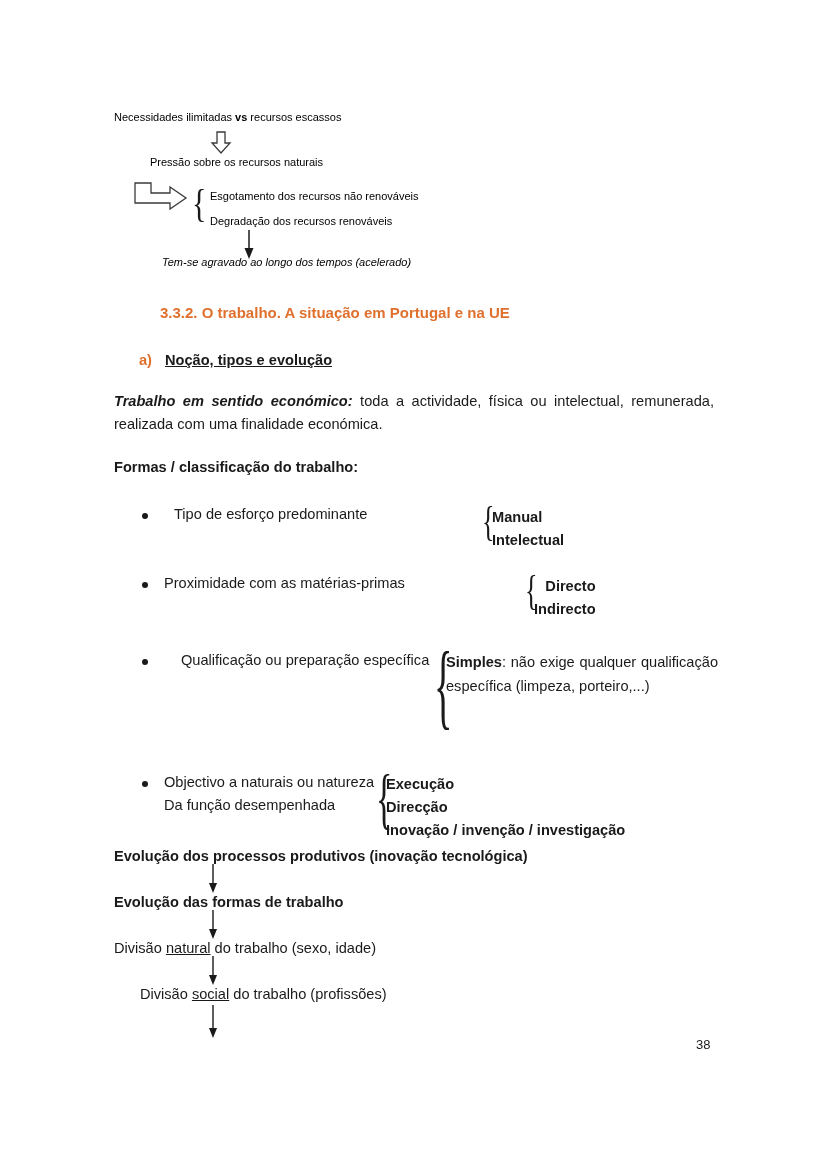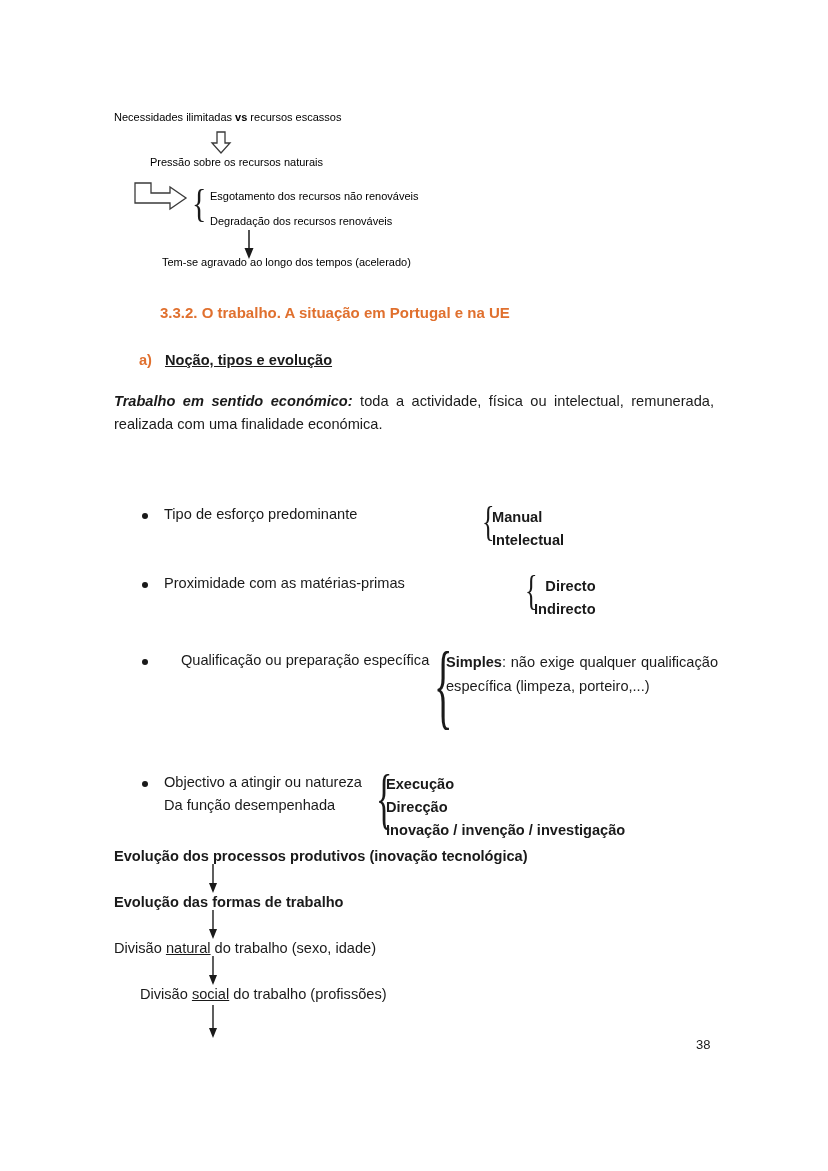--- a/index.html
+++ b/index.html
@@ -35,21 +35,21 @@
   .bold { font-weight: bold; }
   .ul { text-decoration: underline; }
 
   
   .top-block { position: relative; }
 
   .t-line1 { position: absolute; left: 0; top: 0; }
   .t-line2 { position: absolute; left: 0; top: 45px; margin-left: 36px; }
   .t-line3 { position: absolute; left: 96px; top: 79px; }
   .t-line4 { position: absolute; left: 96px; top: 104px; }
-  .t-line5 { position: absolute; left: 48px; top: 145px; }
+  .t-line5 { position: absolute; left: 48px; top: 145px; font-style: italic; }
 
   
   .fat-down-arrow {
     position: absolute;
     left: 96px;
     top: 19px;
   }
   
   .elbow-arrow {
     position: absolute;
@@ -231,26 +231,27 @@
     </div>
 
     <div class="section-heading">3.3.2. O trabalho. A situação em Portugal e na UE</div>
 
     <div class="subsection">
       <span class="marker">a)</span><span class="label">Noção, tipos e evolução</span>
     </div>
 
     <div class="definition"><span class="term">Trabalho em sentido económico:</span><span> toda a actividade, física ou intelectual, remunerada, realizada com uma finalidade económica.</span></div>
 
+    <div class="formas">Formas / classificação do trabalho:</div>
 
     <div class="bullets">
 
       <div class="bitem">
         <span class="bdot" style="top:9px;"></span>
-        <span class="blabel" style="left:50px; top:2px;text-align:center;">Tipo de esforço predominante</span>
+        <span class="blabel" style="left:60px; top:2px;text-align:center;">Tipo de esforço predominante</span>
         <span class="brace" style="left:368px; top:-4px; font-size:42px; transform:scaleX(0.62); transform-origin:left top;">{</span>
         <span class="bopts" style="left:378px; top:2px;">
           <div class="ob">Manual</div>
           <div class="ob">Intelectual</div>
         </span>
       </div>
 
       <div class="bitem">
         <span class="bdot" style="top:78px;"></span>
         <span class="blabel" style="left:50px; top:71px;">Proximidade com as matérias-primas</span>
@@ -265,21 +266,21 @@
         <span class="bdot" style="top:155px;"></span>
         <span class="blabel" style="left:67px; top:148px;">Qualificação ou preparação específica</span>
         <span class="brace" style="left:320px; top:133px; font-size:96px; transform:scaleX(0.40); transform-origin:left top;">{</span>
         <span class="bopts-wrap" style="left:332px; top:146px;">
           <div><span class="ob">Simples</span><span>: não exige qualquer qualificação específica (limpeza, porteiro,...)</span></div>
         </span>
       </div>
 
       <div class="bitem">
         <span class="bdot" style="top:277px;"></span>
-        <span class="blabel" style="left:50px; top:270px;">Objectivo a atingir ou natureza</span>
+        <span class="blabel" style="left:50px; top:270px;">Objectivo a naturais ou natureza</span>
         <span class="blabel" style="left:50px; top:293px;">Da função desempenhada</span>
         <span class="brace" style="left:262px; top:260px; font-size:68px; transform:scaleX(0.50); transform-origin:left top;">{</span>
         <span class="bopts" style="left:272px; top:269px;">
           <div class="ob">Execução</div>
           <div class="ob">Direcção</div>
           <div class="ob">Inovação / invenção / investigação</div>
         </span>
       </div>
     </div>
 

